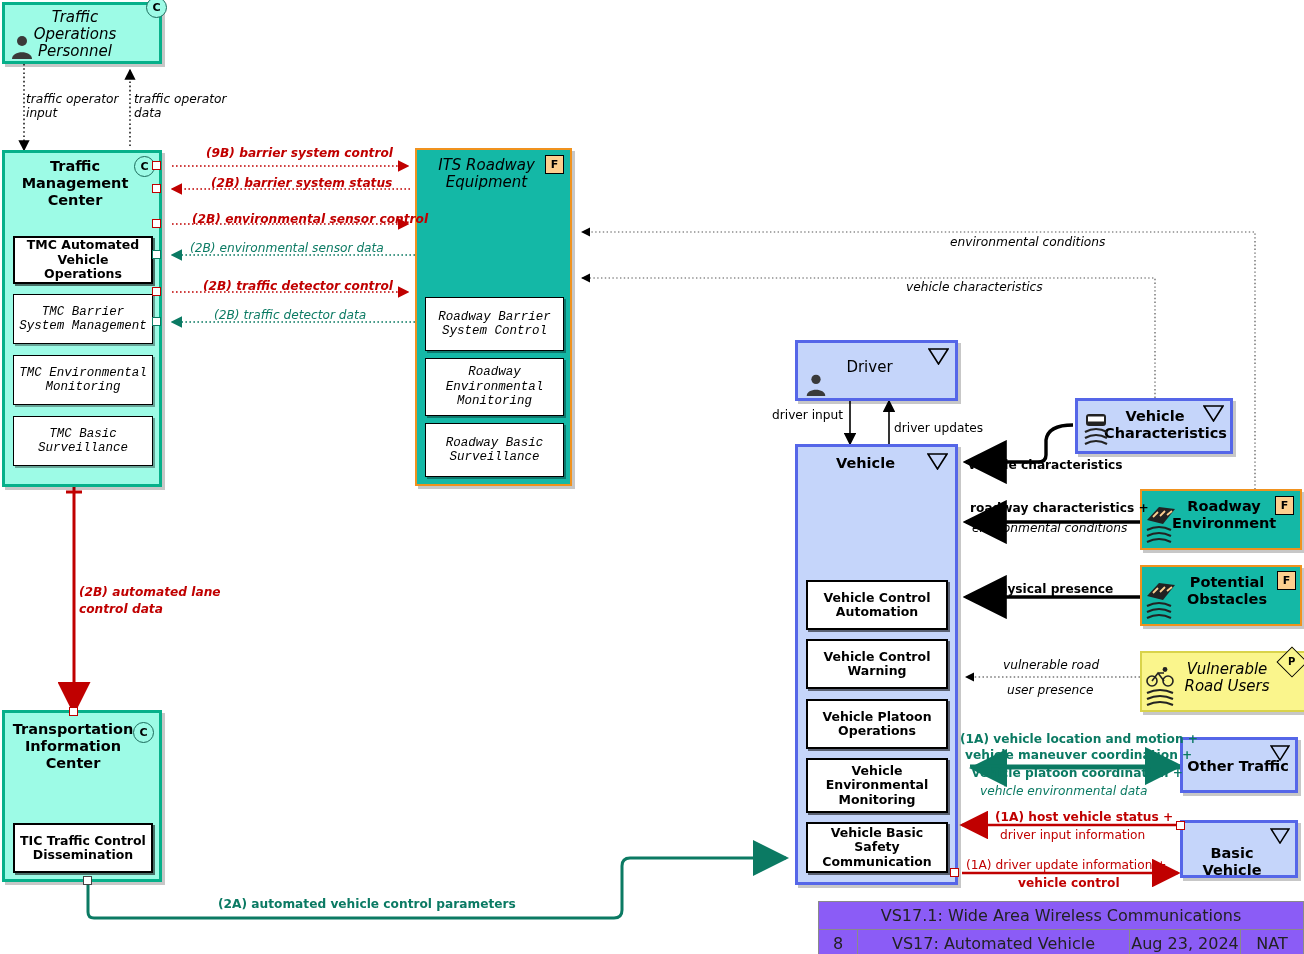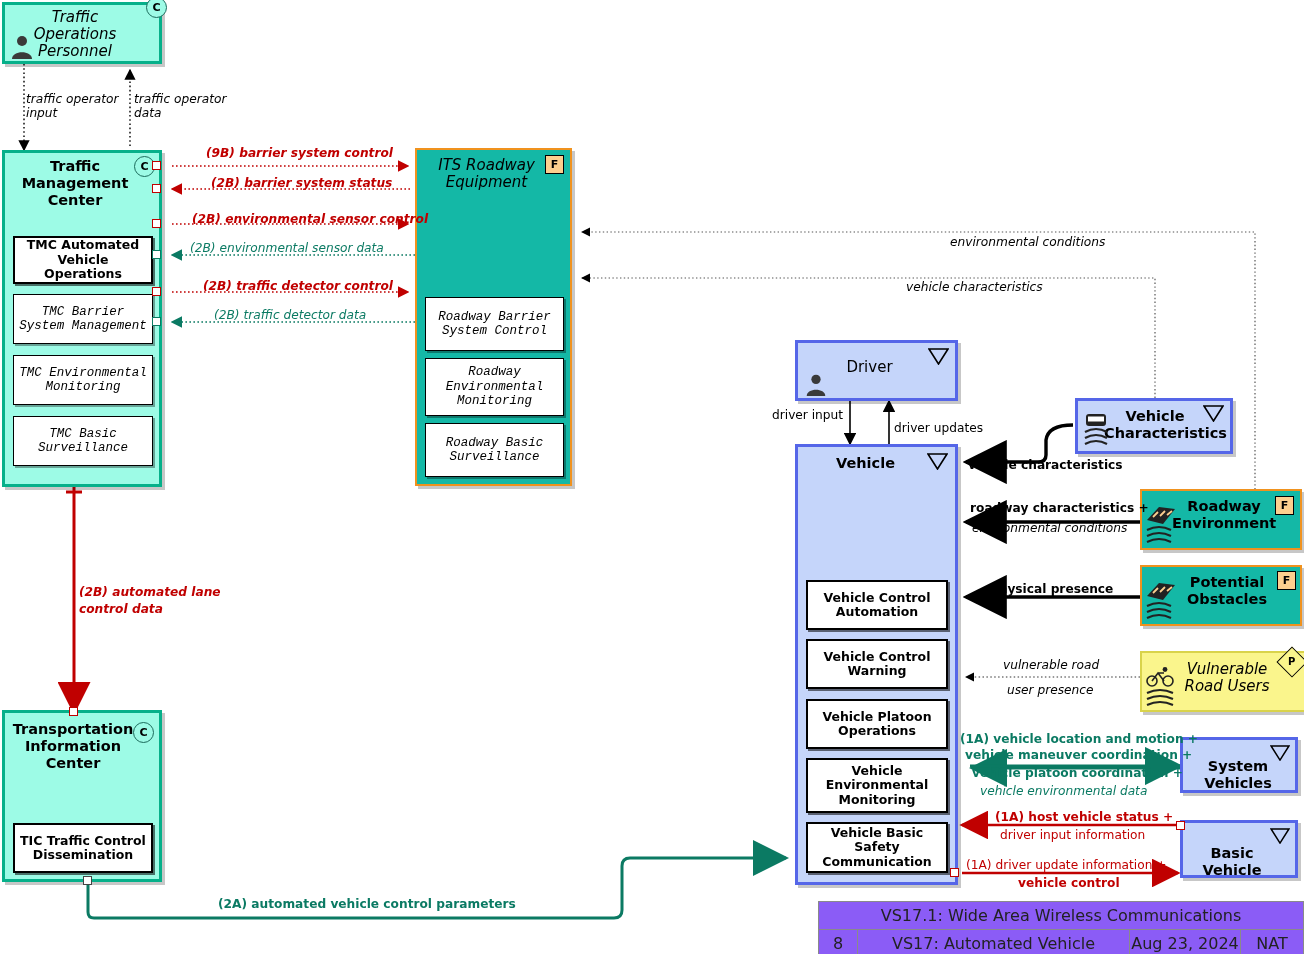--- a/index.html
+++ b/index.html
@@ -291,21 +291,21 @@
       <circle cx="24" cy="14" r="5" fill="none" stroke="#222" stroke-width="1.6"></circle>
       <path d="M8,14 L14,6 L20,14 M14,6 L20,6" stroke="#222" stroke-width="1.6" fill="none"></path>
       <circle cx="21" cy="2.5" r="2.4" fill="#222"></circle>
       <path d="M3,26 Q16,20 29,26" stroke="#222" stroke-width="2" fill="none"></path>
       <path d="M3,32 Q16,26 29,32" stroke="#222" stroke-width="2" fill="none"></path>
       <path d="M3,38 Q16,32 29,38" stroke="#222" stroke-width="2" fill="none"></path>
     </svg>
   </div>
 
   <div class="box blue shadow" style="left:1180px;top:737px;width:118px;height:56px;">
-    <div class="obj-title" style="top:18px;padding-right:4px;padding-left:2px;">System Vehicles</div>
+    <div class="obj-title" style="top:18px;padding-right:4px;padding-left:2px;">Other Traffic</div>
     <span class="badge tri" style="right:5px;top:4px;">
       <svg width="20" height="16" viewBox="0 0 21 17">
           <path d="M1,1 L20,1 L10.5,16 z" fill="none" stroke="#000" stroke-width="1.6"></path>
         </svg>
     </span>
   </div>
 
   <div class="box blue shadow" style="left:1180px;top:820px;width:118px;height:58px;">
     <div class="obj-title" style="top:22px;">Basic Vehicle</div>
     <span class="badge tri" style="right:5px;top:4px;">

